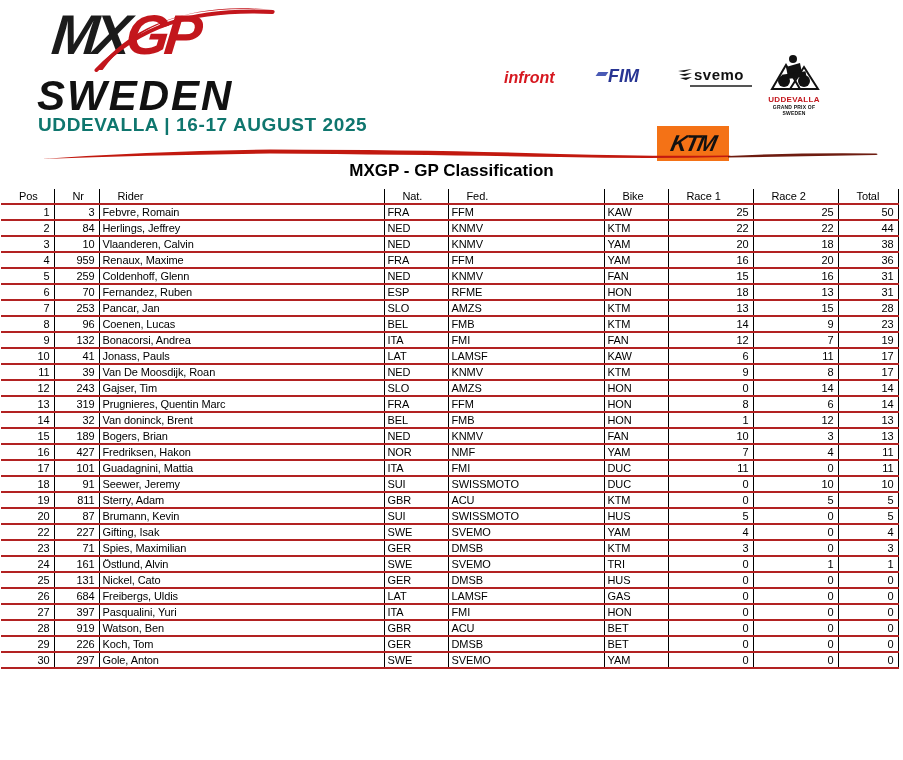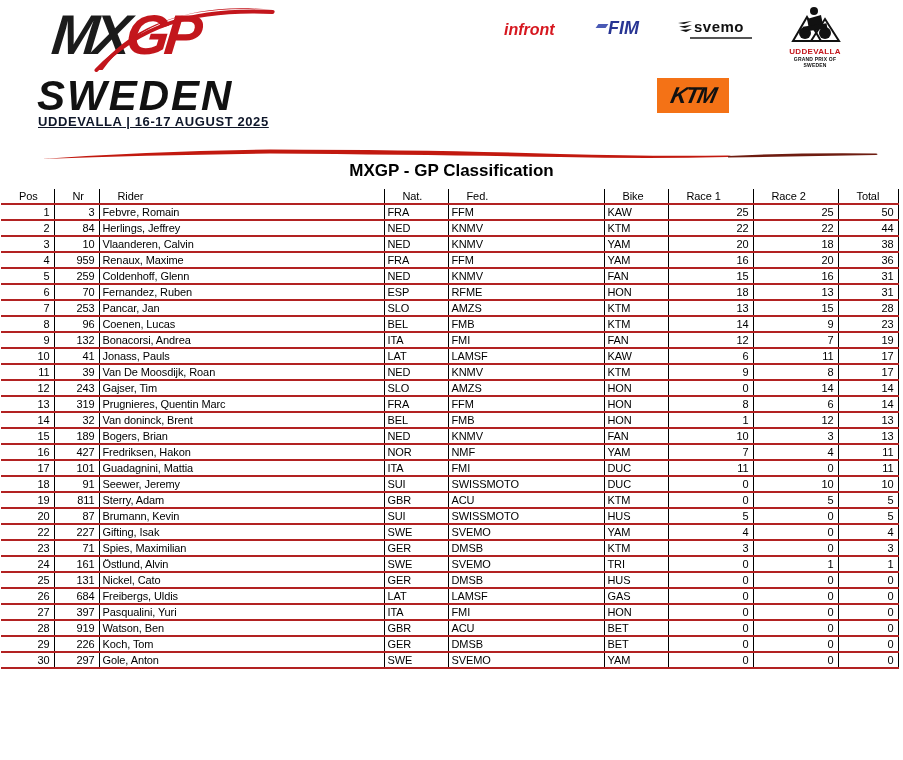--- a/index.html
+++ b/index.html
@@ -10,38 +10,38 @@
   
   .mxgp-logo { position:absolute; left:52px; top:2px; width:230px; height:70px;
                font-style:italic; font-weight:900; font-size:56px; letter-spacing:-5px;
                transform:skewX(-6deg); line-height:66px; white-space:nowrap; }
   .mxgp-mx { color:#1b1b1b; }
   .mxgp-gp { color:#c3161c; }
   .mxgp-swoosh { position:absolute; left:40px; top:0; pointer-events:none; }
 
   .event-country { position:absolute; left:37px; top:72px; font-size:42px; font-weight:900;
                    font-style:italic; letter-spacing:2px; color:#111; }
-  .event-venue { position:absolute; left:38px; top:114px; font-size:13px; font-weight:700;
-                 letter-spacing:0.6px; color:#0f172a;text-decoration:underline; }
+  .event-venue { position:absolute; left:38px; top:114px; font-size:19px; font-weight:700;
+                 letter-spacing:0.6px; color:#0f766e; }
 
   
-  .logo { position:absolute; }
+  .logo { position:absolute;margin-top:48px; }
   .infront { left:504px; top:21px; font-size:16px; font-weight:800; font-style:italic;
              color:#d6171f; letter-spacing:0; }
   .fim { left:597px; top:18px; font-size:18px; font-weight:900; font-style:italic;
          color:#283593; }
   .fim-slash { display:inline-block; width:10px; height:4px; background:#4a5ab5;
                transform:skewX(-35deg); margin-right:1px; vertical-align:6px; }
   .svemo { left:678px; top:18px; text-align:left; }
   .svemo-row { display:flex; align-items:center; }
   .svemo-wing { margin-right:2px; }
   .svemo-word { font-size:15px; font-weight:900; letter-spacing:0.5px; color:#111; }
   .svemo-bar { width:62px; height:2px; background:#555; margin:2px 0 0 12px; }
 
-  .udd { left:784px; top:5px; width:62px; text-align:center; }
+  .udd { left:763px; top:5px; width:62px; text-align:center; }
   .udd-name { color:#c3161c; font-size:8px; font-weight:900; letter-spacing:0.3px; }
   .udd-sub { color:#111; font-size:5px; font-weight:700; letter-spacing:0.2px; }
 
   .ktm { left:657px; top:78px; width:72px; height:35px; background:#f47216;
          display:flex; align-items:center; justify-content:center; }
   .ktm-text { font-size:23px; font-weight:900; font-style:italic; color:#111;
               letter-spacing:-2px; transform:skewX(-12deg); }
 
   .monster { left:758px; top:68px; width:104px; height:54px; background:#0d0d0d;
              border-radius:45% 55% 50% 48% / 60% 52% 55% 45%;

